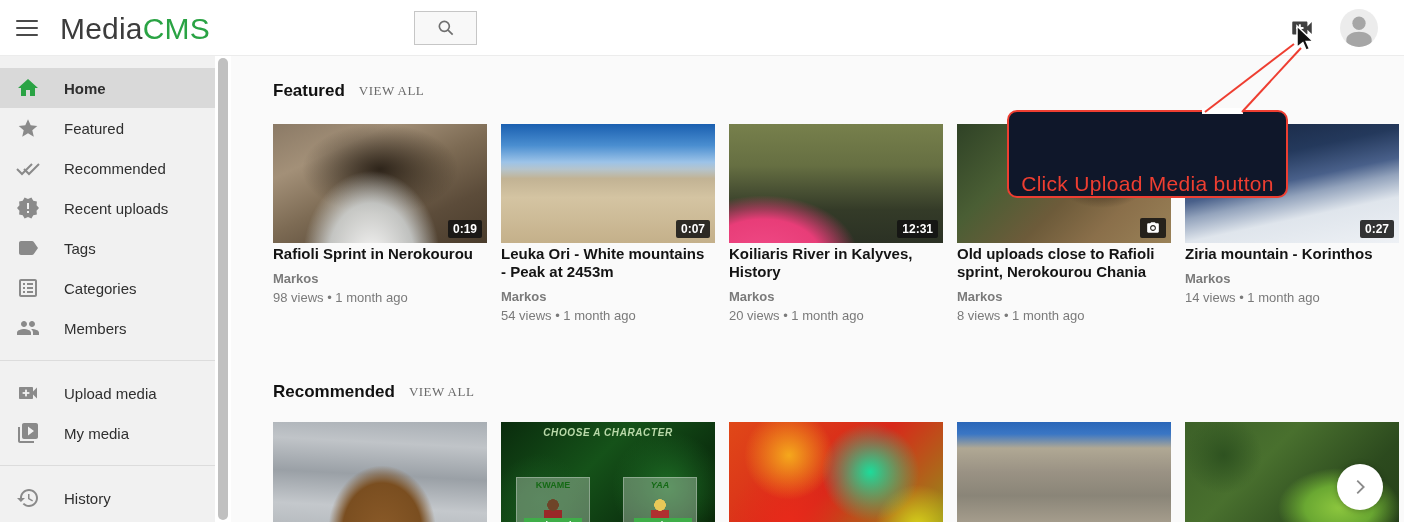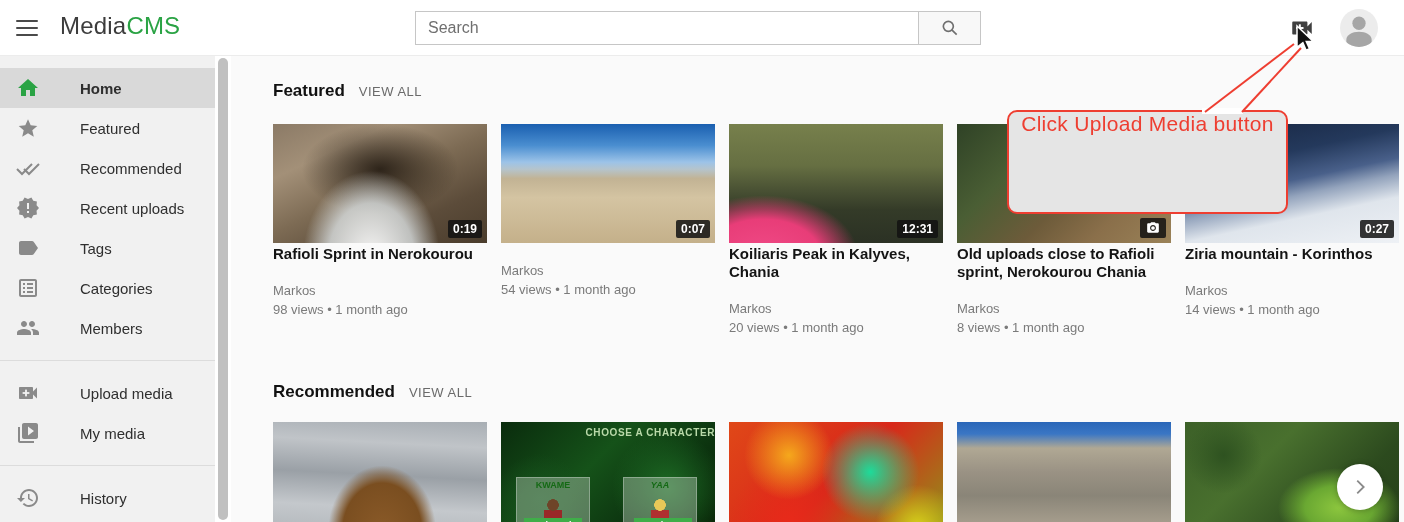--- a/index.html
+++ b/index.html
@@ -5,63 +5,63 @@
   * { margin:0; padding:0; box-sizing:border-box; }
   html,body { width:1404px; height:522px; overflow:hidden; background:#fafafa;
               font-family:"Liberation Sans", sans-serif; }
 
   
   .topbar { position:absolute; top:0; left:0; right:0; height:56px; background:#fff;
             border-bottom:1px solid #ececec; z-index:20; }
   .hamburger { position:absolute; left:16px; top:17px; width:22px; height:22px; cursor:pointer;
                display:flex; flex-direction:column; justify-content:center; gap:5px; }
   .hamburger span { display:block; height:2px; background:#4a4a4a; border-radius:1px; }
-  .logo { position:absolute; left:60px; top:12px; font-size:24px; letter-spacing:.2px;
+  .logo { position:absolute; left:60px; top:12px; font-size:30px; letter-spacing:.2px;
           text-decoration:none; cursor:pointer; }
   .logo-a { color:#3c3c3c; }
   .logo-b { color:#2aa344; }
 
   .searchwrap { position:absolute; left:415px; top:11px; width:566px; height:34px; display:flex; }
   .searchinput { flex:1; height:34px; border:1px solid #c6c6c6; background:#fff; padding:0 12px;
                  font-size:16px; color:#333; outline:none; font-family:"Liberation Sans",sans-serif; }
   .searchinput::placeholder { color:#6f6f6f; }
   .searchbtn { width:63px; height:34px; margin-left:-1px; border:1px solid #c6c6c6; background:#f8f8f8;
                cursor:pointer; display:flex; align-items:center; justify-content:center; }
 
   .actions { position:absolute; right:26px; top:0; height:56px; display:flex; align-items:center; gap:24px; }
   .uploadbtn { border:none; background:none; cursor:pointer; width:28px; height:26px;
                display:flex; align-items:center; justify-content:center; }
   .avatar { width:38px; height:38px; border-radius:50%; background:#ececec; overflow:hidden;
             cursor:pointer; display:flex; align-items:flex-end; justify-content:center; }
 
   
   .sidebar { position:absolute; top:56px; left:0; width:215px; bottom:0; background:#f1f1f1;
              padding-top:12px; z-index:10; }
-  .nav-item { height:40px; display:flex; align-items:center; padding-left:16px; gap:40px;
+  .nav-item { height:40px; display:flex; align-items:center; padding-left:16px; gap:24px;
               font-size:15px; color:#2f2f2f; cursor:pointer; }
   .nav-item.active { background:#d9d9d9; font-weight:700; }
   .divider { height:1px; background:#dcdcdc; margin:12px 0; }
   .scroll-track { position:absolute; left:215px; top:56px; width:16px; bottom:0; background:#fff; z-index:11; }
   .scroll-thumb { position:absolute; left:3px; top:2px; bottom:2px; width:10px; border-radius:6px;
                   background:#c0c0c0; cursor:pointer; }
 
   
   .sec-head { position:absolute; display:flex; align-items:center; gap:14px; }
   .sec-title { font-size:17px; font-weight:700; color:#111; }
-  .view-all { font-size:13px; font-weight:500; color:#6a6a6a; letter-spacing:.5px; cursor:pointer; }
+  .view-all { font-size:13px; font-weight:500; color:#6a6a6a; letter-spacing:.5px; cursor:pointer;font-family:Liberation Serif, serif; }
   .row { position:absolute; display:flex; gap:14px; }
   .card { width:214px; cursor:pointer; }
   .thumb { width:214px; height:119px; position:relative; overflow:hidden; }
   .dur { position:absolute; right:5px; bottom:5px; background:rgba(18,18,18,.85); color:#fff;
          font-size:12px; font-weight:700; padding:2px 5px; border-radius:2px; }
   .cam-badge { position:absolute; right:5px; bottom:5px; background:rgba(18,18,18,.85);
                padding:3px 6px; border-radius:2px; display:flex; align-items:center; }
   .vtitle { margin-top:2px; font-size:15px; font-weight:700; color:#141414; line-height:18px;
             padding-right:6px; }
-  .vauthor { margin-top:20px; font-size:13px; color:#7a7a7a; }
+  .vauthor { margin-top:8px; font-size:13px; color:#7a7a7a;font-weight:bold; }
   .vmeta { margin-top:4px; font-size:13px; color:#7a7a7a; }
 
   
   .t-f1 { background:
       radial-gradient(ellipse 95px 120px at 46% 112%, rgba(255,255,255,.95), rgba(225,232,235,.75) 45%, rgba(200,205,200,0) 72%),
       radial-gradient(ellipse 120px 70px at 50% 38%, rgba(30,22,14,.85), rgba(30,22,14,0) 65%),
       linear-gradient(155deg,#8b7a66 0%,#a39078 25%,#7d6b54 50%,#5c4c3a 75%,#4a3c2c 100%); }
   .t-f2 { background: linear-gradient(180deg,#1a5fb0 0%,#4a8ed0 18%,#9cc3e8 32%,#b5c4cc 38%,
       #c2b394 46%,#d4c4a2 62%,#cdbb97 80%,#c4b08a 100%); }
   .t-f3 { background:
@@ -90,22 +90,22 @@
       radial-gradient(circle 60px at 88% 88%, #d8d01a 0%, rgba(216,208,26,0) 70%),
       linear-gradient(135deg,#e04818,#d8281a 50%,#8a9a1a 100%); }
   .t-r4 { background: linear-gradient(180deg,#2a66b8 0%,#3a76c4 10%,#b0a894 22%,#9a9284 42%,
       #8a8578 62%,#a29a8a 82%,#b0a896 100%); }
   .t-r5 { background:
       radial-gradient(ellipse 85px 55px at 72% 72%, #8cc63e 0%, #6aa832 40%, rgba(106,168,50,0) 72%),
       radial-gradient(circle 55px at 18% 28%, #2e5220 0%, rgba(46,82,32,0) 70%),
       linear-gradient(135deg,#3c6028 0%,#49702e 35%,#2c4a1e 70%,#243e18 100%); }
 
   
-  .g-head { position:absolute; top:5px; left:0; right:0; text-align:right; font-size:10px;
-            font-weight:700; color:#b9d9a9; letter-spacing:.6px; }
+  .g-head { position:absolute; top:5px; left:0; right:0; text-align:center; font-size:10px;
+            font-weight:700; font-style:italic; color:#b9d9a9; letter-spacing:.6px; }
   .g-panel { position:absolute; top:19px; width:74px; height:74px;
              background:rgba(205,218,205,.38); border:1px solid rgba(255,255,255,.3);margin-top:36px; }
   .g-panel.left { left:15px; } .g-panel.right { right:18px;font-style:italic; }
   .g-name { text-align:center; font-size:9px; font-weight:700; color:#156a15; margin-top:2px; }
   .g-char { width:18px; height:30px; margin:9px auto 0; }
   .g-char.c1 { background:
       radial-gradient(circle 6px at 50% 6px, #6e4428 0 5.6px, transparent 6px),
       linear-gradient(transparent 0 11px, #9a2828 11px 20px, #f0f0f0 20px 26px, #222 26px 30px); }
   .g-char.c2 { background:
       radial-gradient(circle 6px at 50% 6px, #e8c858 0 5.6px, transparent 6px),
@@ -113,40 +113,39 @@
   .g-btn { position:absolute; top:96px; width:58px; height:15px; background:#3fae49; color:#fff;
            font-size:9px; font-weight:700; text-align:center; line-height:15px; }
   .g-btn.left { left:23px; } .g-btn.right { left:133px; }
 
   
   .next-btn { position:absolute; left:1337px; top:464px; width:46px; height:46px; border-radius:50%;
               background:#fff; border:none; box-shadow:0 1px 6px rgba(0,0,0,.28); cursor:pointer;
               display:flex; align-items:center; justify-content:center; z-index:30; }
 
   
-  .callout { position:absolute; left:1007px; top:110px; width:281px; height:104px; background:#e5e5e5;
-             border:2px solid #ee3e31; border-radius:10px; display:flex; align-items:flex-start;
+  .callout { position:absolute; left:1007px; top:110px; width:281px; height:88px; background:#0f172a;
+             border:2px solid #ee3e31; border-radius:10px; display:flex; align-items:flex-end;
              justify-content:center; z-index:40; }
   .callout-text { font-size:21px; color:#ee3e31; letter-spacing:.3px; }
   .annot { position:absolute; left:0; top:0; width:1404px; height:522px; z-index:41;
            pointer-events:none; }
 </style>
 </head>
 <body>
 
 <header class="topbar">
   <div class="hamburger">
     <span></span>
       <span></span>
       <span></span>
   </div>
   <a class="logo"><span class="logo-a">Media</span><span class="logo-b">CMS</span></a>
 
   <div class="searchwrap">
-    <input class="searchinput" placeholder="Search" style="">
     <button class="searchbtn">
       <svg width="20" height="20" viewBox="0 0 24 24">
         <circle cx="10" cy="10" r="6" fill="none" stroke="#6f6f6f" stroke-width="2"></circle>
         <line x1="14.5" y1="14.5" x2="20" y2="20" stroke="#6f6f6f" stroke-width="2"></line>
       </svg>
     </button>
   </div>
 
   <div class="actions">
     <button class="uploadbtn">
@@ -252,28 +251,29 @@
       <span class="dur">0:19</span>
     </div>
     <div class="vtitle">Rafioli Sprint in Nerokourou</div>
     <div class="vauthor">Markos</div>
     <div class="vmeta">98 views • 1 month ago</div>
   </div>
   <div class="card">
     <div class="thumb t-f2">
       <span class="dur">0:07</span>
     </div>
+    <div class="vtitle">Leuka Ori - White mountains - Peak at 2453m</div>
     <div class="vauthor">Markos</div>
     <div class="vmeta">54 views • 1 month ago</div>
   </div>
   <div class="card">
     <div class="thumb t-f3">
       <span class="dur">12:31</span>
     </div>
-    <div class="vtitle">Koiliaris Peak in Kalyves, Chania</div>
+    <div class="vtitle">Koiliaris River in Kalyves, History</div>
     <div class="vauthor">Markos</div>
     <div class="vmeta">20 views • 1 month ago</div>
   </div>
   <div class="card">
     <div class="thumb t-f4">
       <span class="cam-badge">
         <svg width="14" height="14" viewBox="0 0 24 24">
           <path fill-rule="evenodd" fill="#fff" d="M9 2 7.17 4H4c-1.1 0-2 .9-2 2v12c0 1.1.9 2 2 2h16c1.1 0 2-.9 2-2V6c0-1.1-.9-2-2-2h-3.17L15 2H9zm3 15c-2.76 0-5-2.24-5-5s2.24-5 5-5 5 2.24 5 5-2.24 5-5 5zm0-1.8a3.2 3.2 0 1 0 0-6.4 3.2 3.2 0 0 0 0 6.4z"></path>
         </svg>
       </span>

